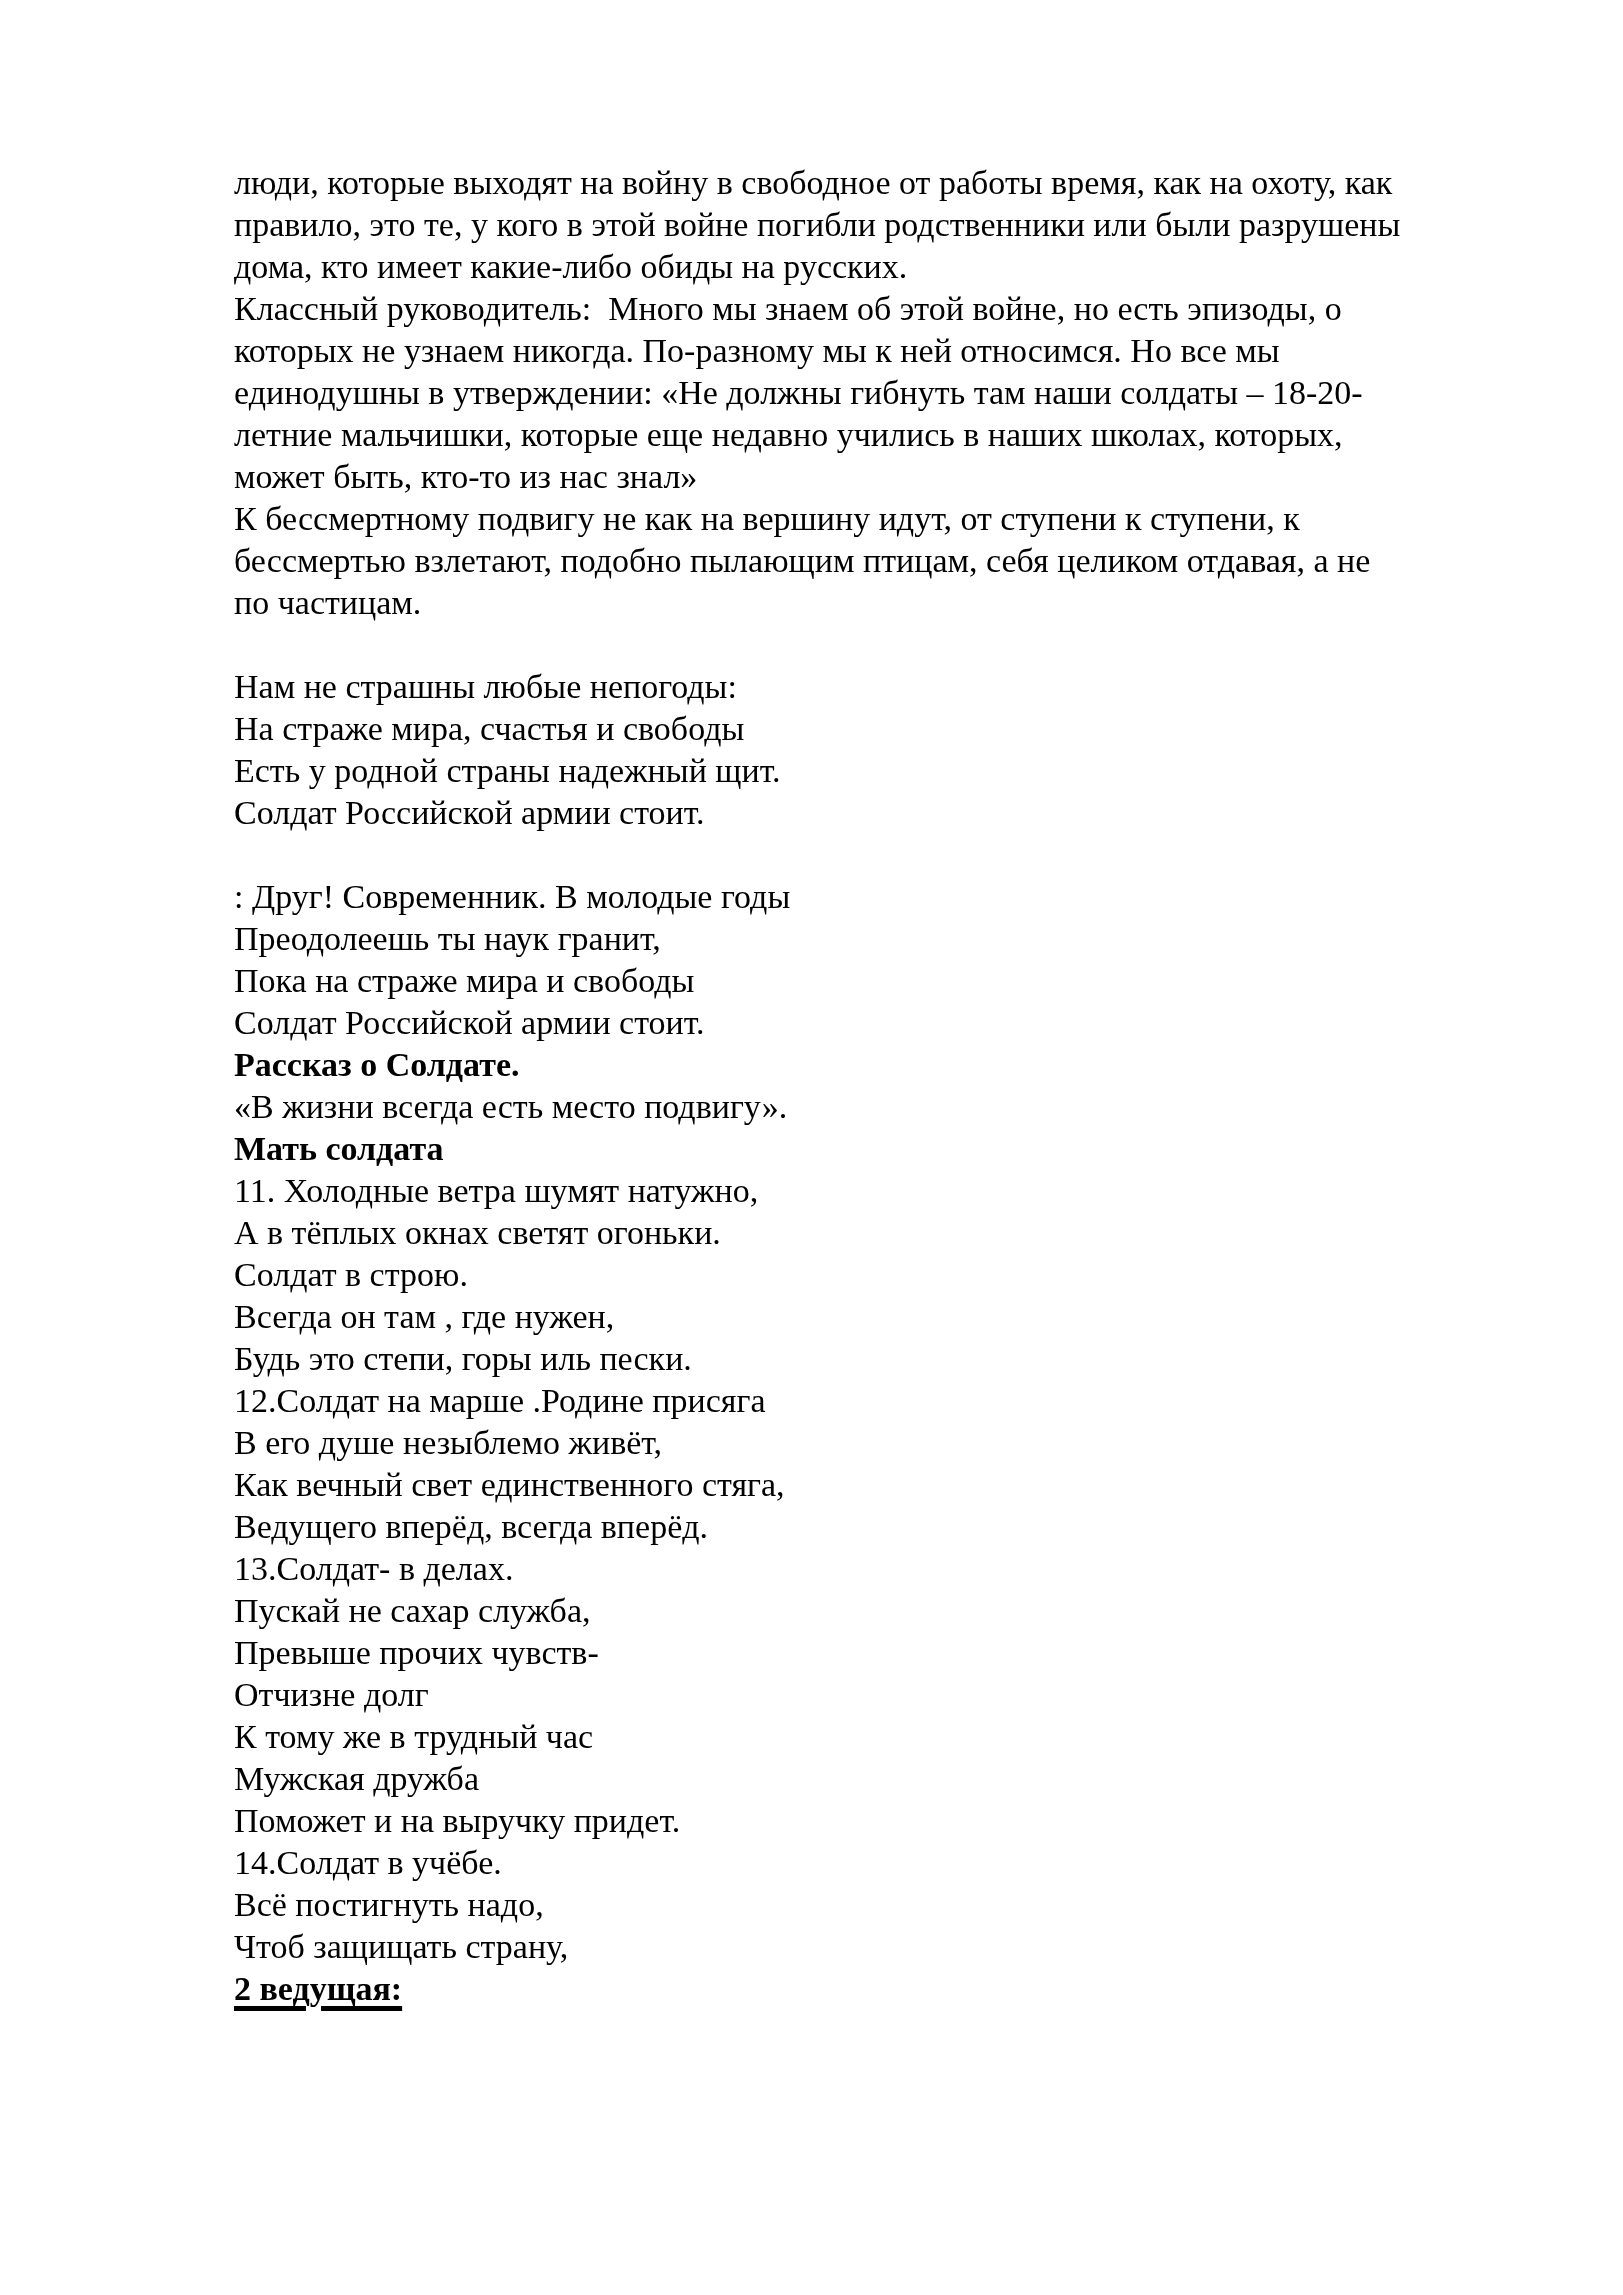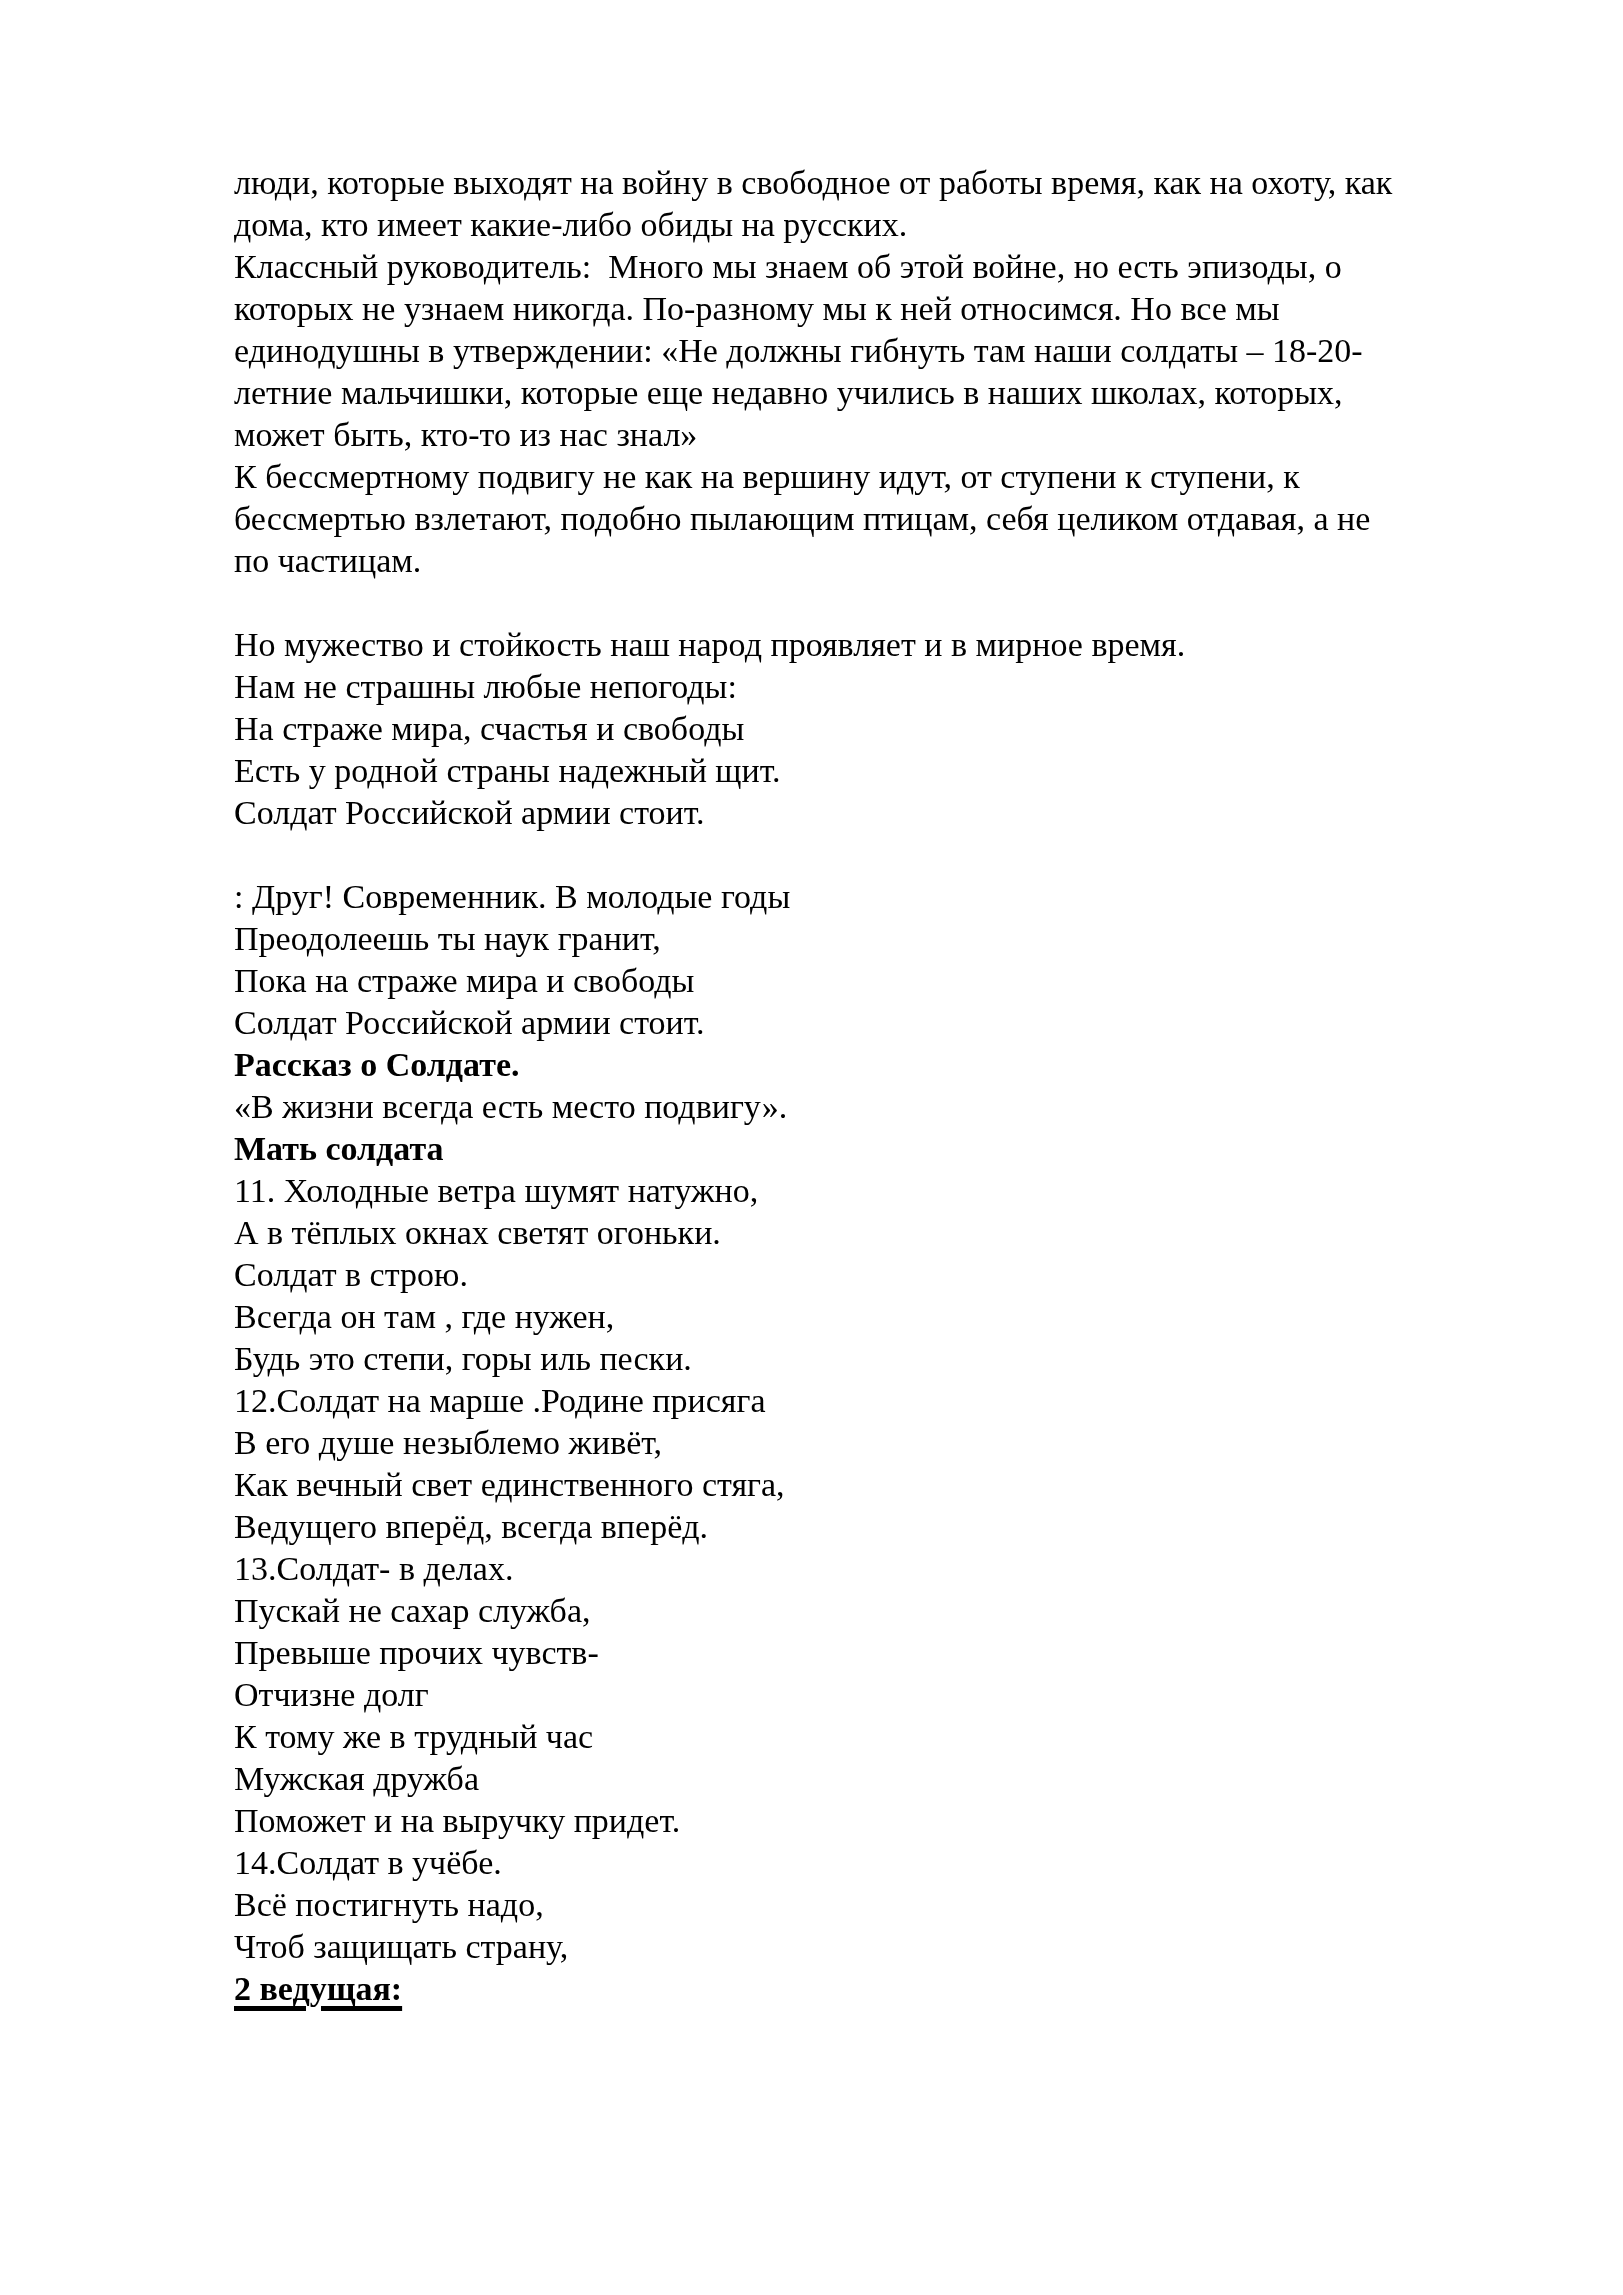--- a/index.html
+++ b/index.html
@@ -36,31 +36,31 @@
     text-decoration-thickness: 4.6px;
     text-underline-offset: 5.9px;
   }
 </style>
 </head>
 <body>
 
 <div class="page">
   <div class="text-block">
       <div class="line">люди, которые выходят на войну в свободное от работы время, как на охоту, как</div>
+      <div class="line">правило, это те, у кого в этой войне погибли родственники или были разрушены</div>
       <div class="line">дома, кто имеет какие-либо обиды на русских.</div>
       <div class="line">Классный руководитель:  Много мы знаем об этой войне, но есть эпизоды, о</div>
       <div class="line">которых не узнаем никогда. По-разному мы к ней относимся. Но все мы</div>
       <div class="line">единодушны в утверждении: «Не должны гибнуть там наши солдаты – 18-20-</div>
       <div class="line">летние мальчишки, которые еще недавно учились в наших школах, которых,</div>
       <div class="line">может быть, кто-то из нас знал»</div>
       <div class="line">К бессмертному подвигу не как на вершину идут, от ступени к ступени, к</div>
       <div class="line">бессмертью взлетают, подобно пылающим птицам, себя целиком отдавая, а не</div>
       <div class="line">по частицам.</div>
       <div class="line"></div>
-      <div class="line">Но мужество и стойкость наш народ проявляет и в мирное время.</div>
       <div class="line">Нам не страшны любые непогоды:</div>
       <div class="line">На страже мира, счастья и свободы</div>
       <div class="line">Есть у родной страны надежный щит.</div>
       <div class="line">Солдат Российской армии стоит.</div>
       <div class="line"></div>
       <div class="line">: Друг! Современник. В молодые годы</div>
       <div class="line">Преодолеешь ты наук гранит,</div>
       <div class="line">Пока на страже мира и свободы</div>
       <div class="line">Солдат Российской армии стоит.</div>
       <div class="line bold">Рассказ о Солдате.</div>

